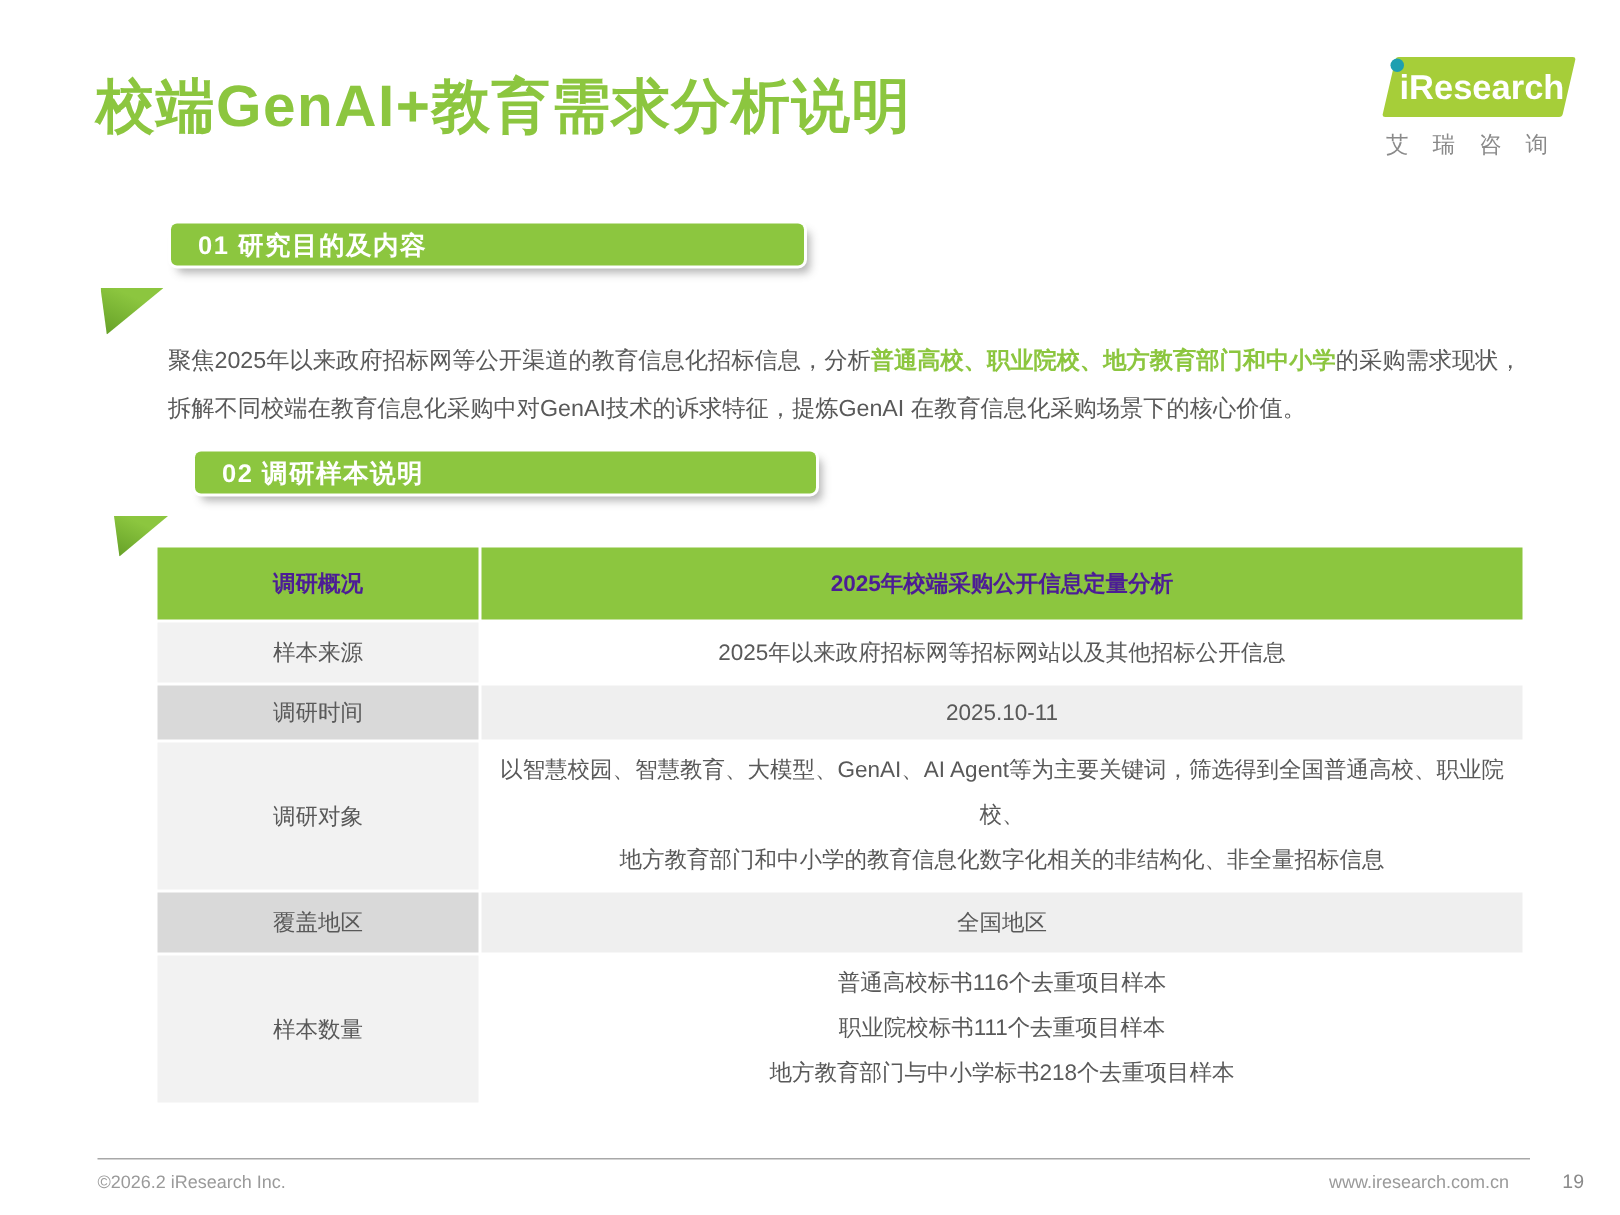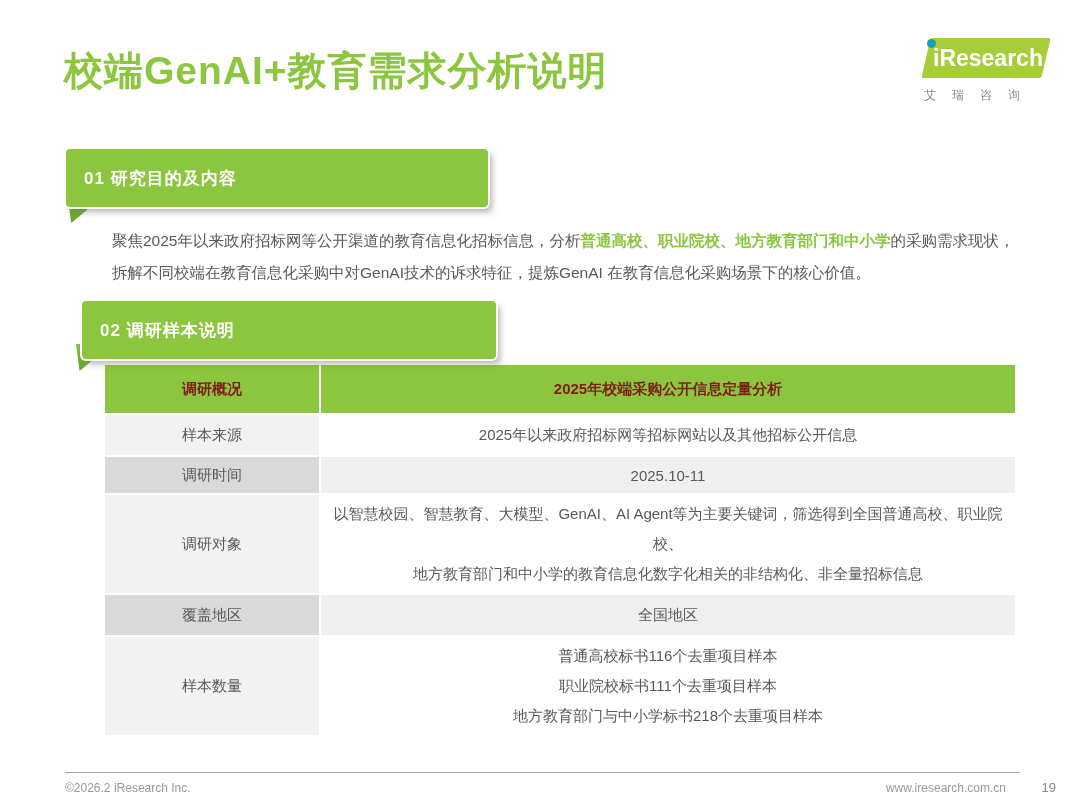--- a/index.html
+++ b/index.html
@@ -32,28 +32,28 @@
   .logo-para .logo-word{
     display:block;transform:skewX(13deg);
     color:#ffffff;font-weight:bold;font-size:23px;line-height:40px;padding-left:7px;
     letter-spacing:0px;white-space:nowrap;
   }
   .logo-dot{
     position:absolute;left:13px;top:3px;width:9px;height:9px;border-radius:50%;
     background:var(--logo-dot);
   }
   .logo-sub{
-    margin-top:7px;margin-left:10px;color:#8a8a8a;font-size:12px;
+    margin-top:7px;margin-left:10px;color:#8a8a8a;font-size:15px;
     letter-spacing:16px;white-space:nowrap;
   }
   
   .banner{
-    position:absolute;height:58px;background:var(--green);border-radius:4px;
+    position:absolute;height:28px;background:var(--green);border-radius:4px;
     box-shadow:0 0 0 2px #ffffff,4px 5px 6px rgba(90,90,90,0.45);
-    display:flex;align-items:center;z-index:2;
+    display:flex;align-items:center;z-index:2;margin-left:48px;
   }
   .banner .banner-label{
     color:#ffffff;font-size:17px;font-weight:bold;padding-left:18px;letter-spacing:1px;
   }
   .banner-01{left:66px;top:149px;width:422px;}
   .banner-02{left:82px;top:301px;width:414px;}
   .tail{
     position:absolute;z-index:1;
     background:linear-gradient(205deg,var(--green) 30%,var(--green-dark) 100%);
   }
@@ -70,21 +70,21 @@
     position:absolute;left:103px;top:363px;width:914px;
     border-collapse:separate;border-spacing:2px;background:#ffffff;
     table-layout:fixed;
   }
   .sample-table td{
     text-align:center;vertical-align:middle;font-size:15px;color:var(--text);
     padding:4px 10px;
   }
   .sample-table .col-label{width:194px;}
   .sample-table tr.head td{
-    background:var(--green);color:#7f1d1d;font-weight:bold;height:40px;font-size:15px;
+    background:var(--green);color:#4c1d95;font-weight:bold;height:40px;font-size:15px;
   }
   tr.row-odd td.cell-label{background:var(--label-light);}
   tr.row-odd td.cell-value{background:#ffffff;}
   tr.row-even td.cell-label{background:var(--label-dark);}
   tr.row-even td.cell-value{background:var(--value-gray);}
   .h1r{height:40px;} .h2r{height:36px;} .h3r{height:70px;} .h4r{height:40px;} .h5r{height:96px;}
   .cell-line{line-height:30px;}
   
   .footer-rule{
     position:absolute;left:65px;top:772px;width:955px;height:0;

